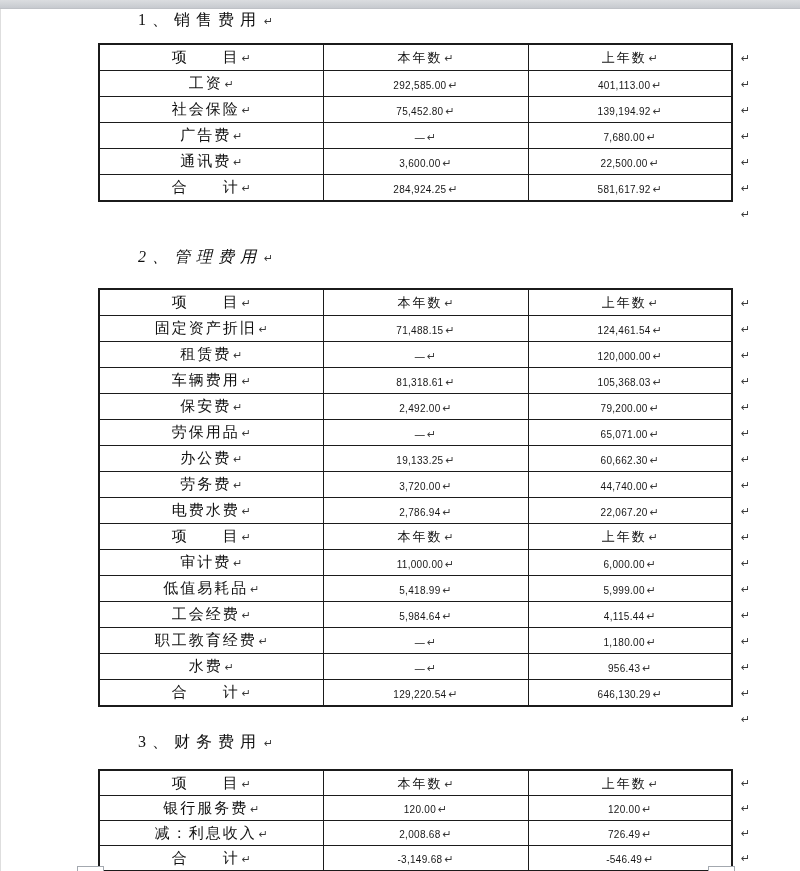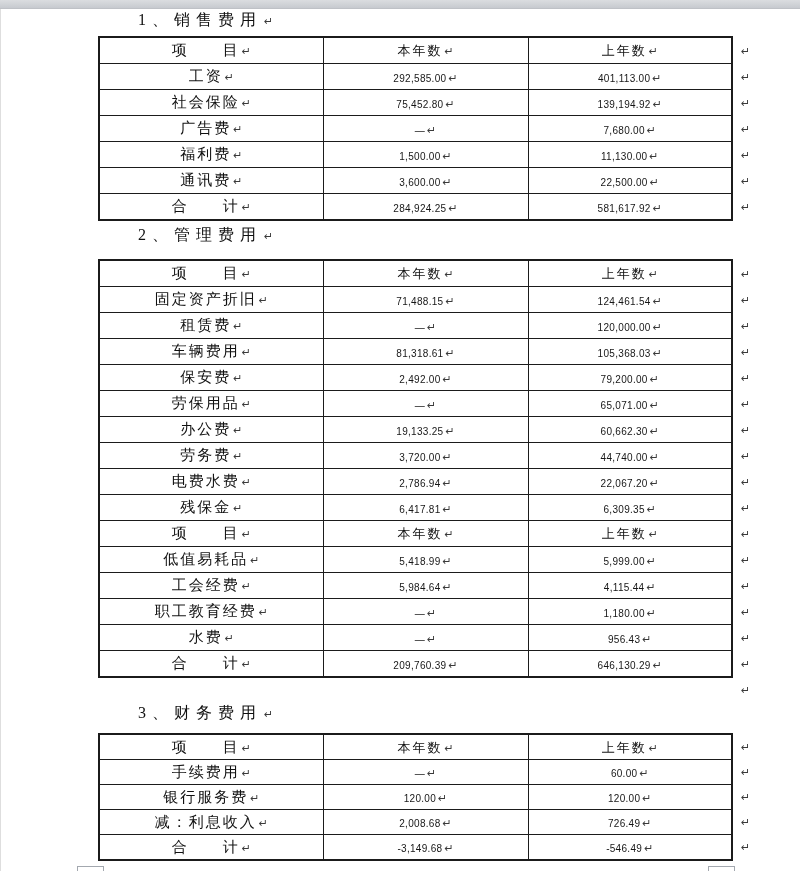--- a/index.html
+++ b/index.html
@@ -9,26 +9,26 @@
     font-family:"Liberation Sans",sans-serif;
     box-shadow:inset 1px 0 0 #dedede;
   }
   .top-strip{
     height:8px;width:100%;
     background:linear-gradient(#dbdde0,#c7cacf);
     border-bottom:1px solid #bec1c6;
   }
   .content{margin-left:98px;width:690px;}
   section .title{
-    margin-left:40px;height:26px;line-height:19px;
+    margin-left:40px;height:33px;line-height:19px;
     font-size:16px;letter-spacing:6px;color:#101010;
     font-family:"Liberation Serif",serif;white-space:nowrap;
   }
   section.s1 .title{margin-top:1px;}
-  section.s2 .title{margin-top:4px;margin-bottom:8px;}
+  section.s2 .title{margin-top:20px;margin-bottom:8px;font-style:italic;}
   section.s3 .title{margin-bottom:4px;}
   .title .pilcrow{letter-spacing:0;}
   .tblwrap{display:flex;align-items:flex-start;}
   table.exp{
     border-collapse:collapse;table-layout:fixed;width:633px;
     border:2px solid #1b1b1b;
   }
   table.exp col.w1{width:224px;}
   table.exp col.w2{width:205px;}
   table.exp col.w3{width:204px;}
@@ -94,25 +94,20 @@
               <td class="c-item"><span class="txt">社会保险</span><span class="pilcrow">↵</span></td>
               <td class="c-num"><span class="txt">75,452.80</span><span class="pilcrow">↵</span></td>
               <td class="c-num"><span class="txt">139,194.92</span><span class="pilcrow">↵</span></td>
             </tr>
             <tr class="datarow">
               <td class="c-item"><span class="txt">广告费</span><span class="pilcrow">↵</span></td>
               <td class="c-num"><span class="txt">—</span><span class="pilcrow">↵</span></td>
               <td class="c-num"><span class="txt">7,680.00</span><span class="pilcrow">↵</span></td>
             </tr>
             <tr class="datarow">
-              <td class="c-item"><span class="txt">福利费</span><span class="pilcrow">↵</span></td>
-              <td class="c-num"><span class="txt">1,500.00</span><span class="pilcrow">↵</span></td>
-              <td class="c-num"><span class="txt">11,130.00</span><span class="pilcrow">↵</span></td>
-            </tr>
-            <tr class="datarow">
               <td class="c-item"><span class="txt">通讯费</span><span class="pilcrow">↵</span></td>
               <td class="c-num"><span class="txt">3,600.00</span><span class="pilcrow">↵</span></td>
               <td class="c-num"><span class="txt">22,500.00</span><span class="pilcrow">↵</span></td>
             </tr>
             <tr class="datarow">
               <td class="c-item"><span class="txt">合　　计</span><span class="pilcrow">↵</span></td>
               <td class="c-num"><span class="txt">284,924.25</span><span class="pilcrow">↵</span></td>
               <td class="c-num"><span class="txt">581,617.92</span><span class="pilcrow">↵</span></td>
             </tr>
           </tbody>
@@ -193,31 +188,31 @@
             <tr class="datarow">
               <td class="c-item"><span class="txt">劳务费</span><span class="pilcrow">↵</span></td>
               <td class="c-num"><span class="txt">3,720.00</span><span class="pilcrow">↵</span></td>
               <td class="c-num"><span class="txt">44,740.00</span><span class="pilcrow">↵</span></td>
             </tr>
             <tr class="datarow">
               <td class="c-item"><span class="txt">电费水费</span><span class="pilcrow">↵</span></td>
               <td class="c-num"><span class="txt">2,786.94</span><span class="pilcrow">↵</span></td>
               <td class="c-num"><span class="txt">22,067.20</span><span class="pilcrow">↵</span></td>
             </tr>
-            <tr class="datarow">
-              <td class="c-item"><span class="txt">残保金</span><span class="pilcrow">↵</span></td>
-              <td class="c-num"><span class="txt">6,417.81</span><span class="pilcrow">↵</span></td>
-              <td class="c-num"><span class="txt">6,309.35</span><span class="pilcrow">↵</span></td>
-            </tr>
             <tr class="hdr">
               <td class="c-item"><span class="txt">项　　目</span><span class="pilcrow">↵</span></td>
               <td class="c-num"><span class="txt">本年数</span><span class="pilcrow">↵</span></td>
               <td class="c-num"><span class="txt">上年数</span><span class="pilcrow">↵</span></td>
             </tr>
             <tr class="datarow">
+              <td class="c-item"><span class="txt">审计费</span><span class="pilcrow">↵</span></td>
+              <td class="c-num"><span class="txt">11,000.00</span><span class="pilcrow">↵</span></td>
+              <td class="c-num"><span class="txt">6,000.00</span><span class="pilcrow">↵</span></td>
+            </tr>
+            <tr class="datarow">
               <td class="c-item"><span class="txt">低值易耗品</span><span class="pilcrow">↵</span></td>
               <td class="c-num"><span class="txt">5,418.99</span><span class="pilcrow">↵</span></td>
               <td class="c-num"><span class="txt">5,999.00</span><span class="pilcrow">↵</span></td>
             </tr>
             <tr class="datarow">
               <td class="c-item"><span class="txt">工会经费</span><span class="pilcrow">↵</span></td>
               <td class="c-num"><span class="txt">5,984.64</span><span class="pilcrow">↵</span></td>
               <td class="c-num"><span class="txt">4,115.44</span><span class="pilcrow">↵</span></td>
             </tr>
             <tr class="datarow">
@@ -225,21 +220,21 @@
               <td class="c-num"><span class="txt">—</span><span class="pilcrow">↵</span></td>
               <td class="c-num"><span class="txt">1,180.00</span><span class="pilcrow">↵</span></td>
             </tr>
             <tr class="datarow">
               <td class="c-item"><span class="txt">水费</span><span class="pilcrow">↵</span></td>
               <td class="c-num"><span class="txt">—</span><span class="pilcrow">↵</span></td>
               <td class="c-num"><span class="txt">956.43</span><span class="pilcrow">↵</span></td>
             </tr>
             <tr class="datarow">
               <td class="c-item"><span class="txt">合　　计</span><span class="pilcrow">↵</span></td>
-              <td class="c-num"><span class="txt">209,760.39</span><span class="pilcrow">↵</span></td>
+              <td class="c-num"><span class="txt">129,220.54</span><span class="pilcrow">↵</span></td>
               <td class="c-num"><span class="txt">646,130.29</span><span class="pilcrow">↵</span></td>
             </tr>
           </tbody>
       </table>
       <div class="endmarks">
           <div class="mrk">
             <span class="pilcrow">↵</span>
           </div>
           <div class="mrk">
             <span class="pilcrow">↵</span>
@@ -304,25 +299,20 @@
             <col class="w2">
             <col class="w3">
           </colgroup>
         <tbody>
             <tr class="hdr">
               <td class="c-item"><span class="txt">项　　目</span><span class="pilcrow">↵</span></td>
               <td class="c-num"><span class="txt">本年数</span><span class="pilcrow">↵</span></td>
               <td class="c-num"><span class="txt">上年数</span><span class="pilcrow">↵</span></td>
             </tr>
             <tr class="datarow">
-              <td class="c-item"><span class="txt">手续费用</span><span class="pilcrow">↵</span></td>
-              <td class="c-num"><span class="txt">—</span><span class="pilcrow">↵</span></td>
-              <td class="c-num"><span class="txt">60.00</span><span class="pilcrow">↵</span></td>
-            </tr>
-            <tr class="datarow">
               <td class="c-item"><span class="txt">银行服务费</span><span class="pilcrow">↵</span></td>
               <td class="c-num"><span class="txt">120.00</span><span class="pilcrow">↵</span></td>
               <td class="c-num"><span class="txt">120.00</span><span class="pilcrow">↵</span></td>
             </tr>
             <tr class="datarow">
               <td class="c-item"><span class="txt">减：利息收入</span><span class="pilcrow">↵</span></td>
               <td class="c-num"><span class="txt">2,008.68</span><span class="pilcrow">↵</span></td>
               <td class="c-num"><span class="txt">726.49</span><span class="pilcrow">↵</span></td>
             </tr>
             <tr class="datarow">

